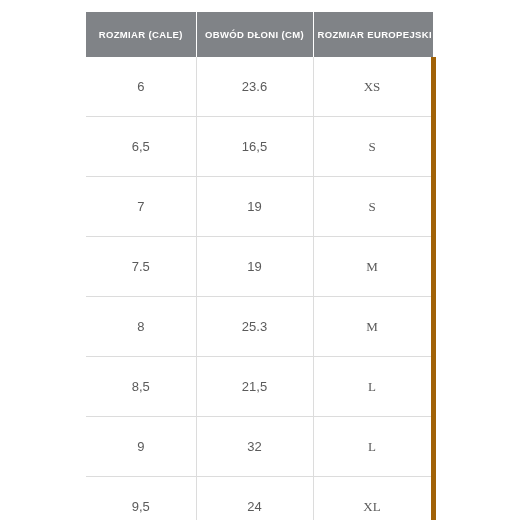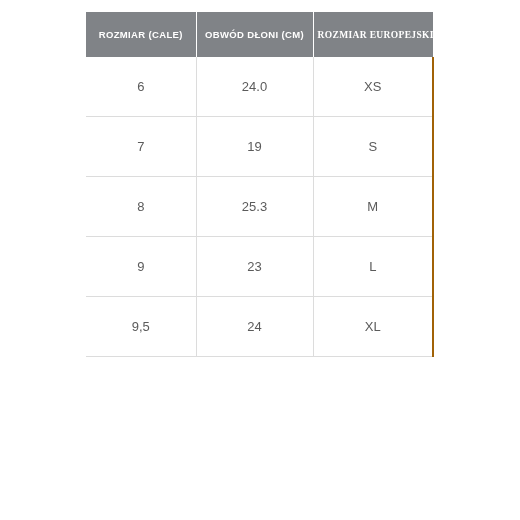--- a/index.html
+++ b/index.html
@@ -52,40 +52,40 @@
     letter-spacing: 0.35px;
     text-align: center;
     vertical-align: middle;
     height: 45px;
     padding: 0 4px;
     border-right: 1px solid #ffffff;
     white-space: nowrap;
   }
   thead th:last-child {
     border-right: none;
-    font-family: Liberation Serif, serif;
   }
 
   
   tbody td {
     height: 57px;
     text-align: center;
     vertical-align: middle;
     font-size: 13px;
     color: #5b5b5b;
     border-bottom: 1px solid #dcdcdc;
     border-right: 1px solid #dcdcdc;
     background: #ffffff;
     font-weight: normal;
   }
   tbody tr:last-child td {
     border-bottom: 1px solid #dcdcdc;
   }
   tbody td:last-child {
-    border-right: 2px solid #a16207;
+    border-right: 5px solid #a16207;
+    font-family: Liberation Serif, serif;
   }
 </style>
 </head>
 <body>
 
 <div class="page">
 
   <div class="size-table-wrap">
     <table class="size-table">
       <colgroup>
@@ -97,42 +97,57 @@
         <tr class="header-row">
           <th>ROZMIAR (CALE)</th>
           <th>OBWÓD DŁONI (CM)</th>
           <th>ROZMIAR EUROPEJSKI</th>
         </tr>
       </thead>
       <tbody>
 
         <tr>
           <td>6</td>
-          <td>24.0</td>
+          <td>23.6</td>
           <td>XS</td>
         </tr>
 
+        <tr>
+          <td>6,5</td>
+          <td>16,5</td>
+          <td>S</td>
+        </tr>
 
         <tr>
           <td>7</td>
           <td>19</td>
           <td>S</td>
         </tr>
 
+        <tr>
+          <td>7.5</td>
+          <td>19</td>
+          <td>M</td>
+        </tr>
 
         <tr>
           <td>8</td>
           <td>25.3</td>
           <td>M</td>
         </tr>
 
+        <tr>
+          <td>8,5</td>
+          <td>21,5</td>
+          <td>L</td>
+        </tr>
 
         <tr>
           <td>9</td>
-          <td>23</td>
+          <td>32</td>
           <td>L</td>
         </tr>
 
         <tr>
           <td>9,5</td>
           <td>24</td>
           <td>XL</td>
         </tr>
 
       </tbody>

